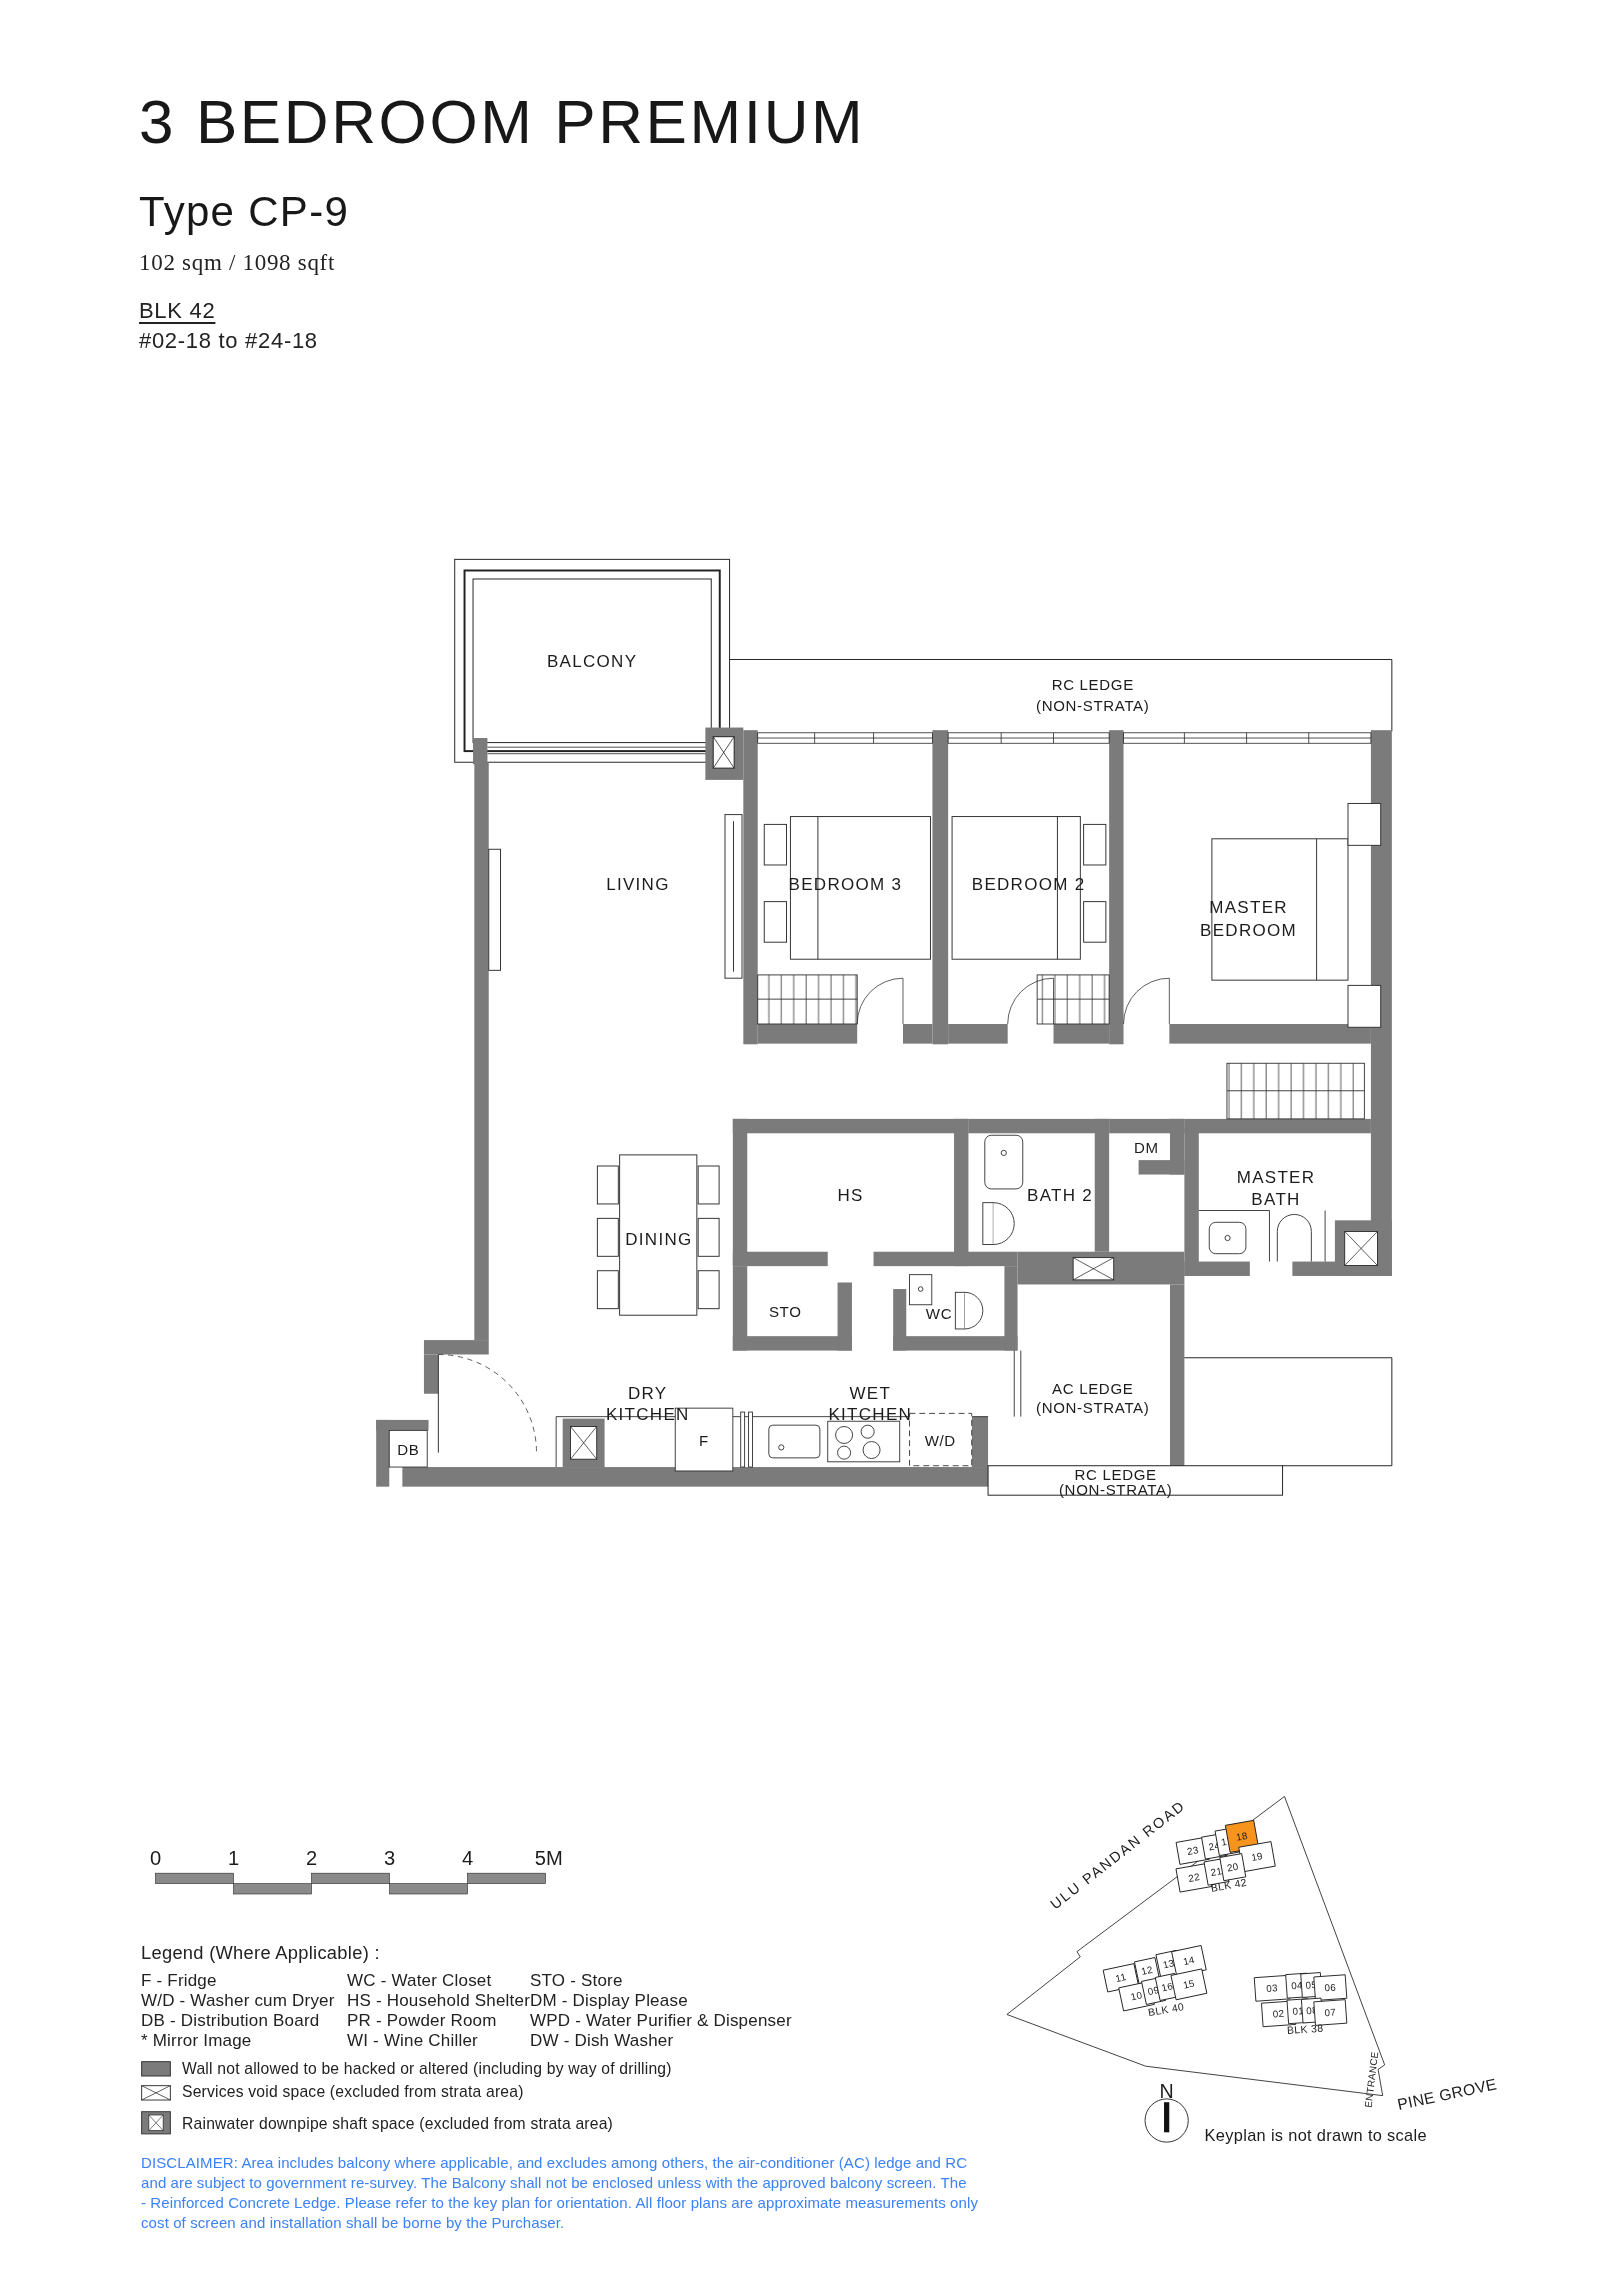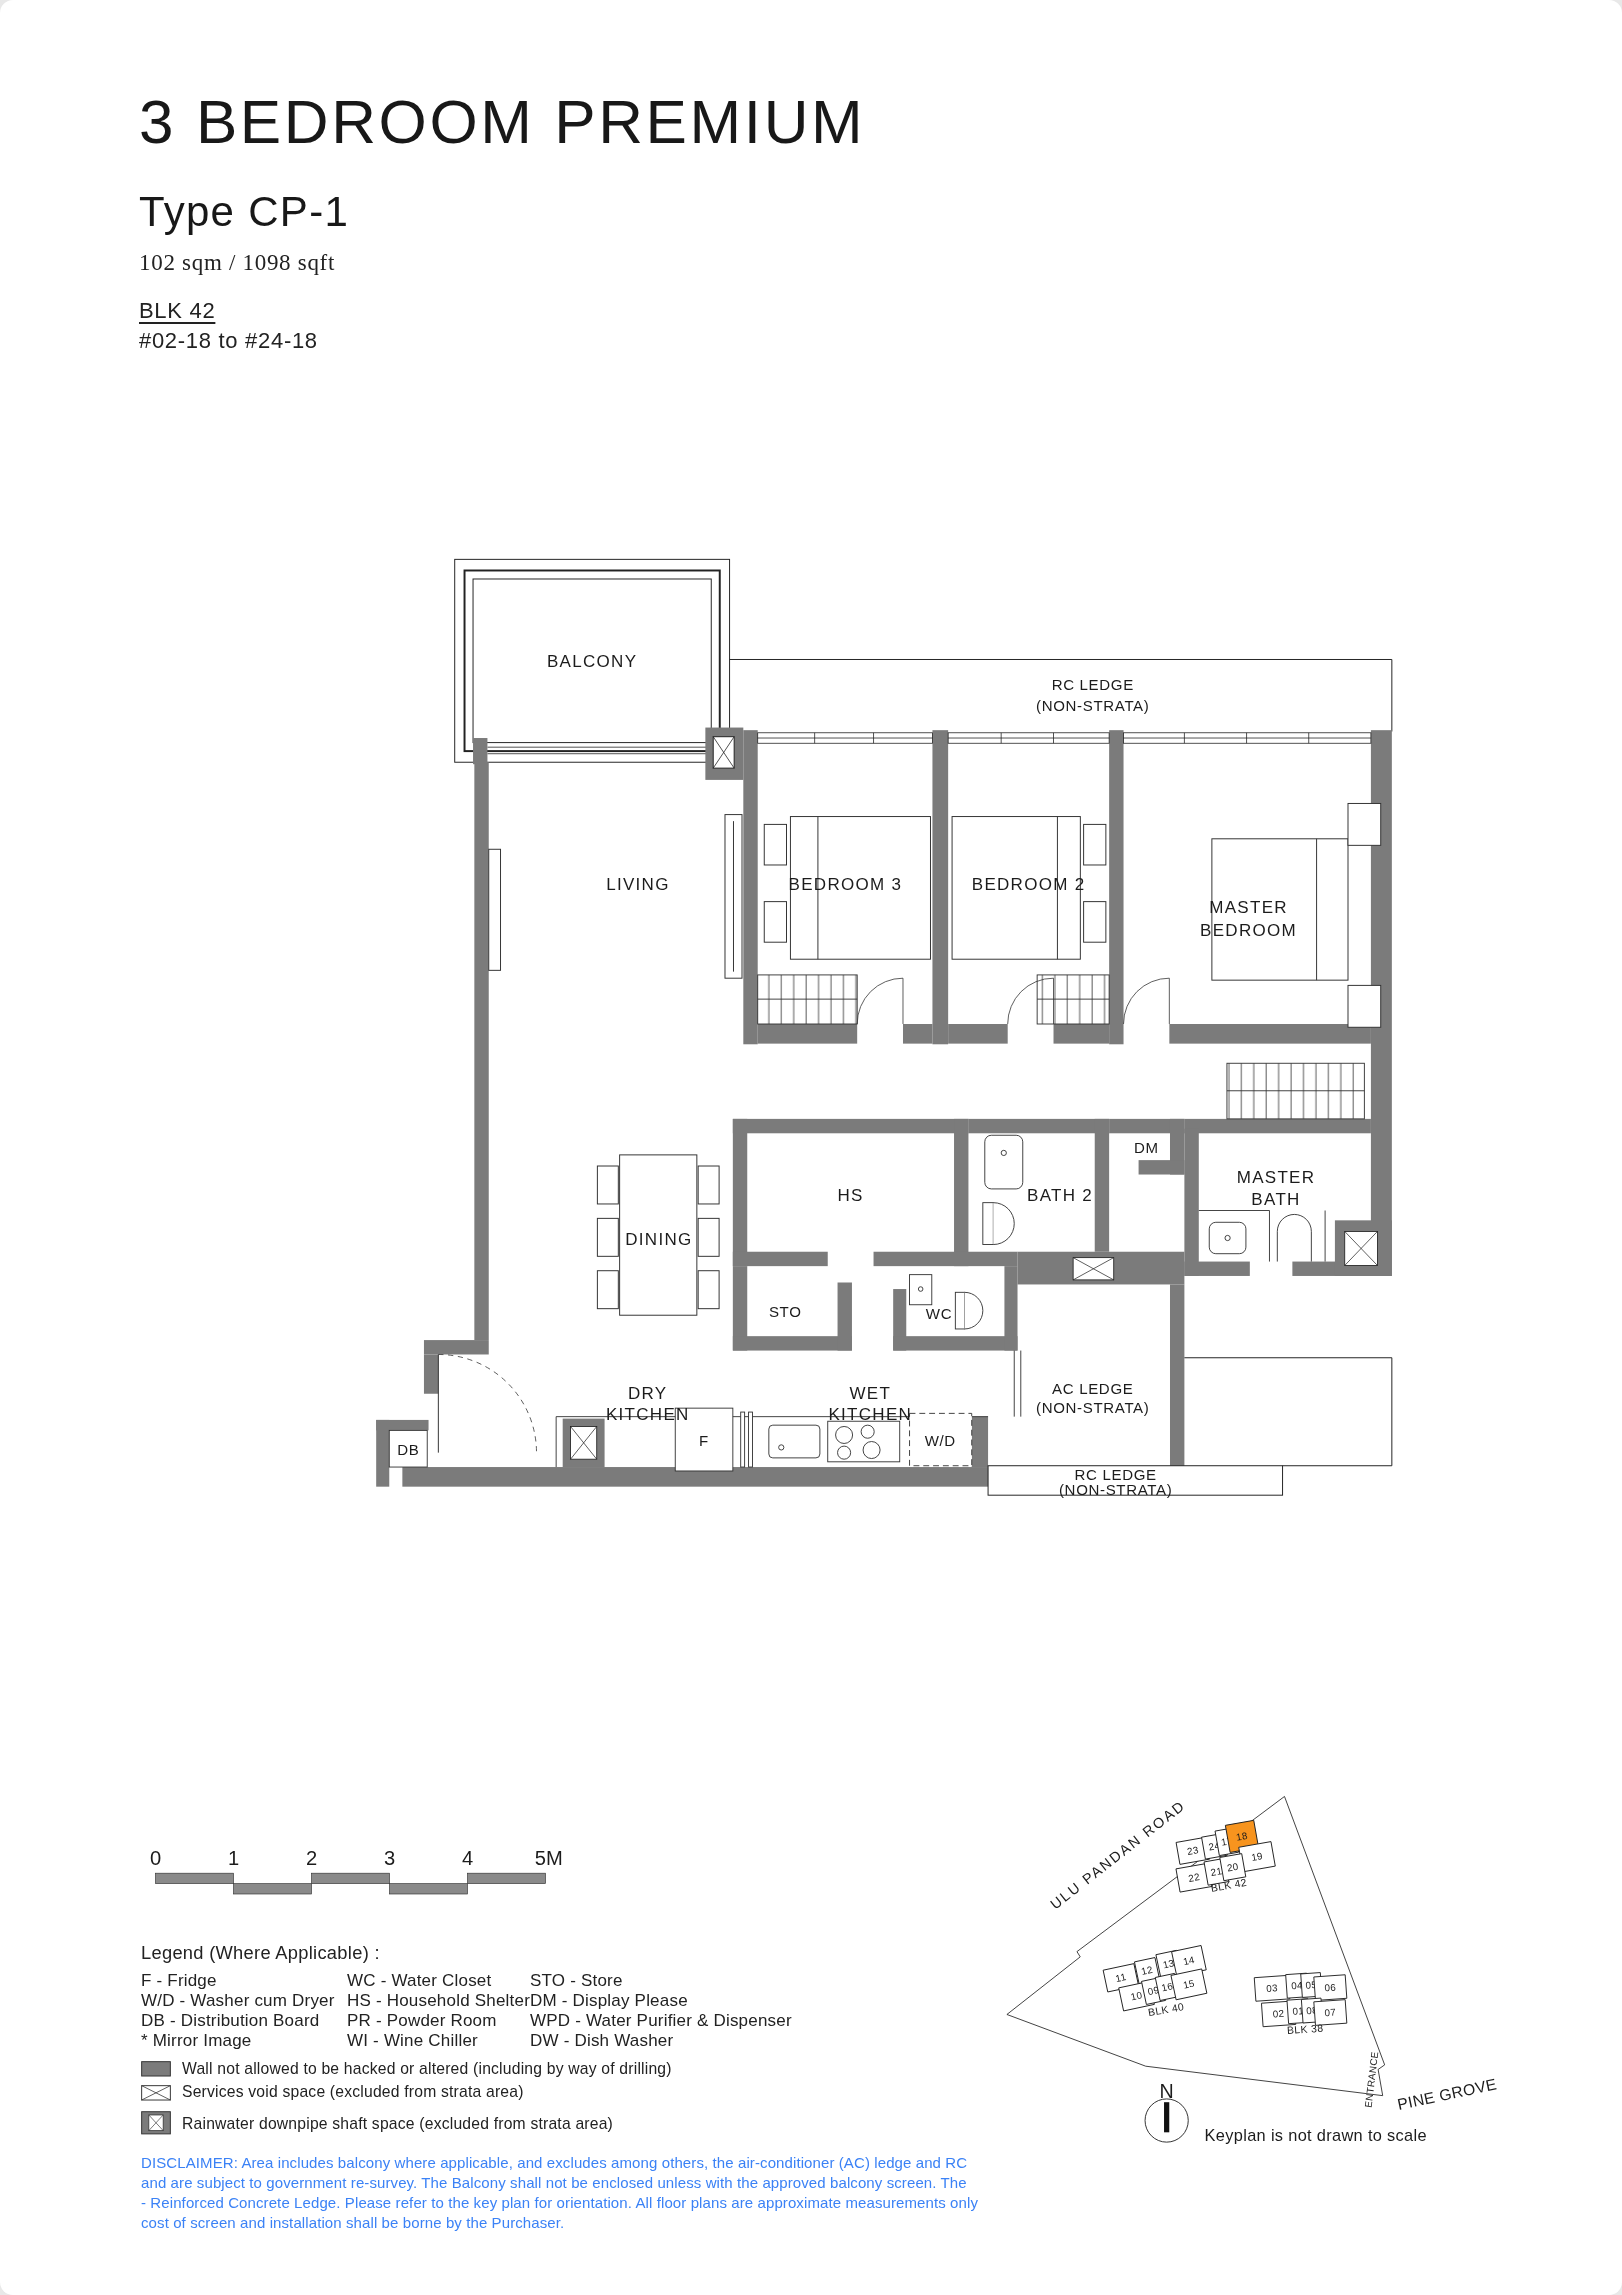--- a/index.html
+++ b/index.html
@@ -1,17 +1,17 @@
 <!DOCTYPE html>
 <html style="font-size:10.5px"><head>
 <meta charset="utf-8">
 <style>
   html,body{margin:0;padding:0;background:#e8e8e8;}
   .page{position:relative;width:1622px;height:2295px;background:#ffffff;overflow:hidden;
-        font-family:"Liberation Sans", sans-serif;color:#1c1c1c;border-radius:13px;}
+        font-family:"Liberation Sans", sans-serif;color:#1c1c1c;}
   .abs{position:absolute;}
   .title{font-size:62px;letter-spacing:2.6px;font-weight:400;color:#181818;}
   .subtitle{font-size:42px;letter-spacing:1.3px;color:#181818;}
   .area{font-size:23px;letter-spacing:0.7px;color:#222;}
   .blk{font-size:22px;letter-spacing:0.7px;color:#222;text-decoration:underline;text-underline-offset:3.9px;}
   .units{font-size:22px;letter-spacing:0.7px;color:#222;}
   .legend-title{font-size:18.3px;color:#222;letter-spacing:0.3px;}
   .legend-item{font-size:17px;color:#222;letter-spacing:0.2px;line-height:20px;white-space:nowrap;}
   .sym-label{font-size:15.7px;color:#222;letter-spacing:0.2px;white-space:nowrap;}
   .disc{font-size:15px;color:#3b82f6;letter-spacing:0.1px;line-height:20px;white-space:nowrap;}
@@ -23,21 +23,21 @@
   .kpnote{font-size:25px;letter-spacing:0.5px;}
   .kproad{font-size:22px;letter-spacing:3px;}
   .scale-num{font-size:31px;}
 </style>
 </head>
 <body>
 
 <div class="page">
 
   <div class="abs title" style="left:139px;top:86px;">3 BEDROOM PREMIUM</div>
-  <div class="abs subtitle" style="left:139px;top:188px;">Type CP-1</div>
+  <div class="abs subtitle" style="left:139px;top:188px;">Type CP-9</div>
   <div class="abs area" style="left:139px;top:250px;font-family:Liberation Serif, serif;">102 sqm / 1098 sqft</div>
   <div class="abs blk" style="left:139px;top:298px;">BLK 42</div>
   <div class="abs units" style="left:139px;top:328px;">#02-18 to #24-18</div>
 
   <svg class="abs" style="left:340px;top:543px;" width="1054" height="962" viewBox="0 0 1610 1470">
     <defs>
       <pattern id="hatch" patternUnits="userSpaceOnUse" width="19" height="90">
         <line x1="9" y1="0" x2="9" y2="90" stroke="#3a3a3a" stroke-width="1.3"></line>
       </pattern>
     </defs>

